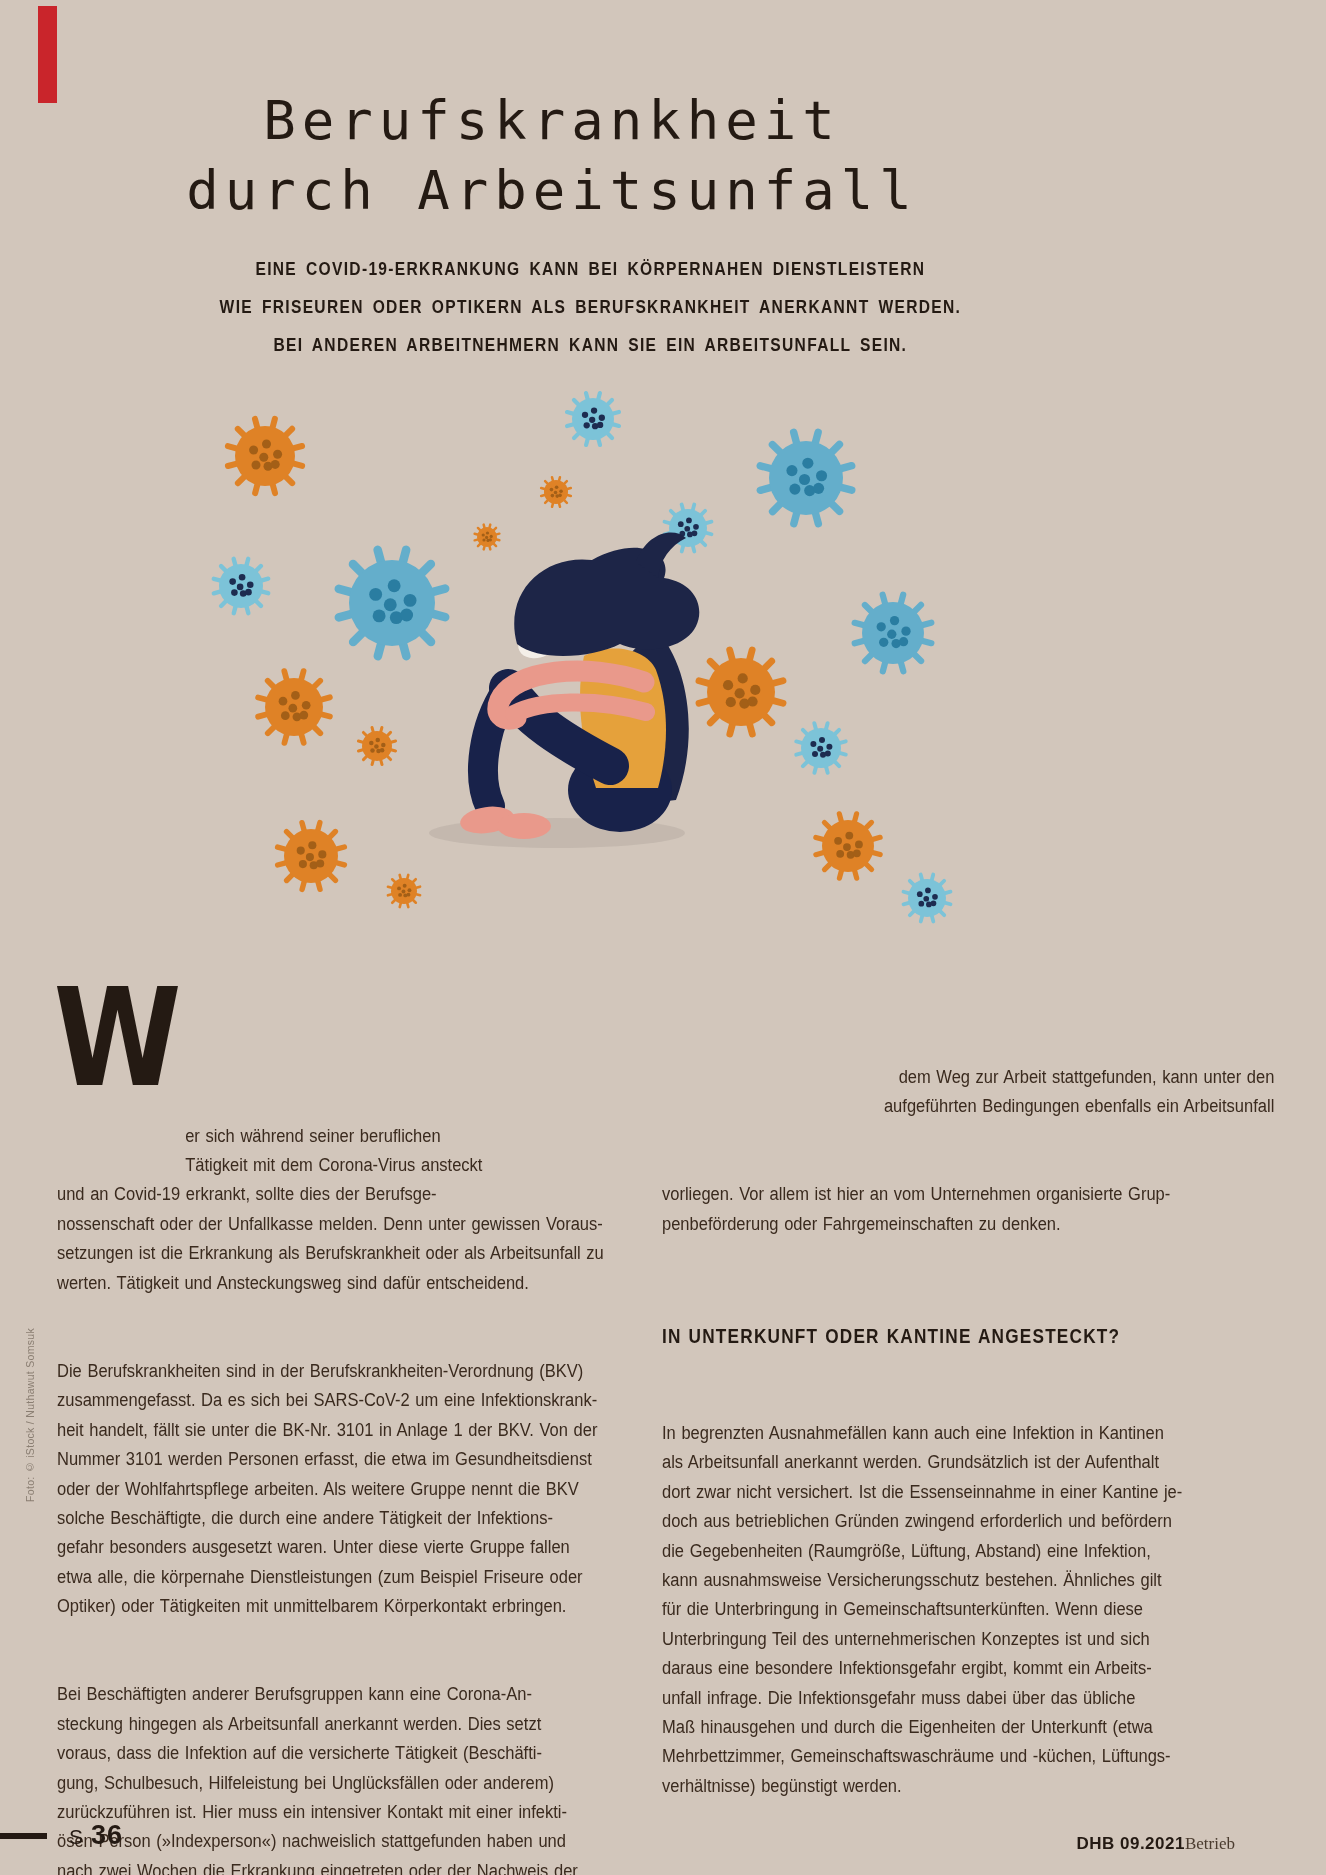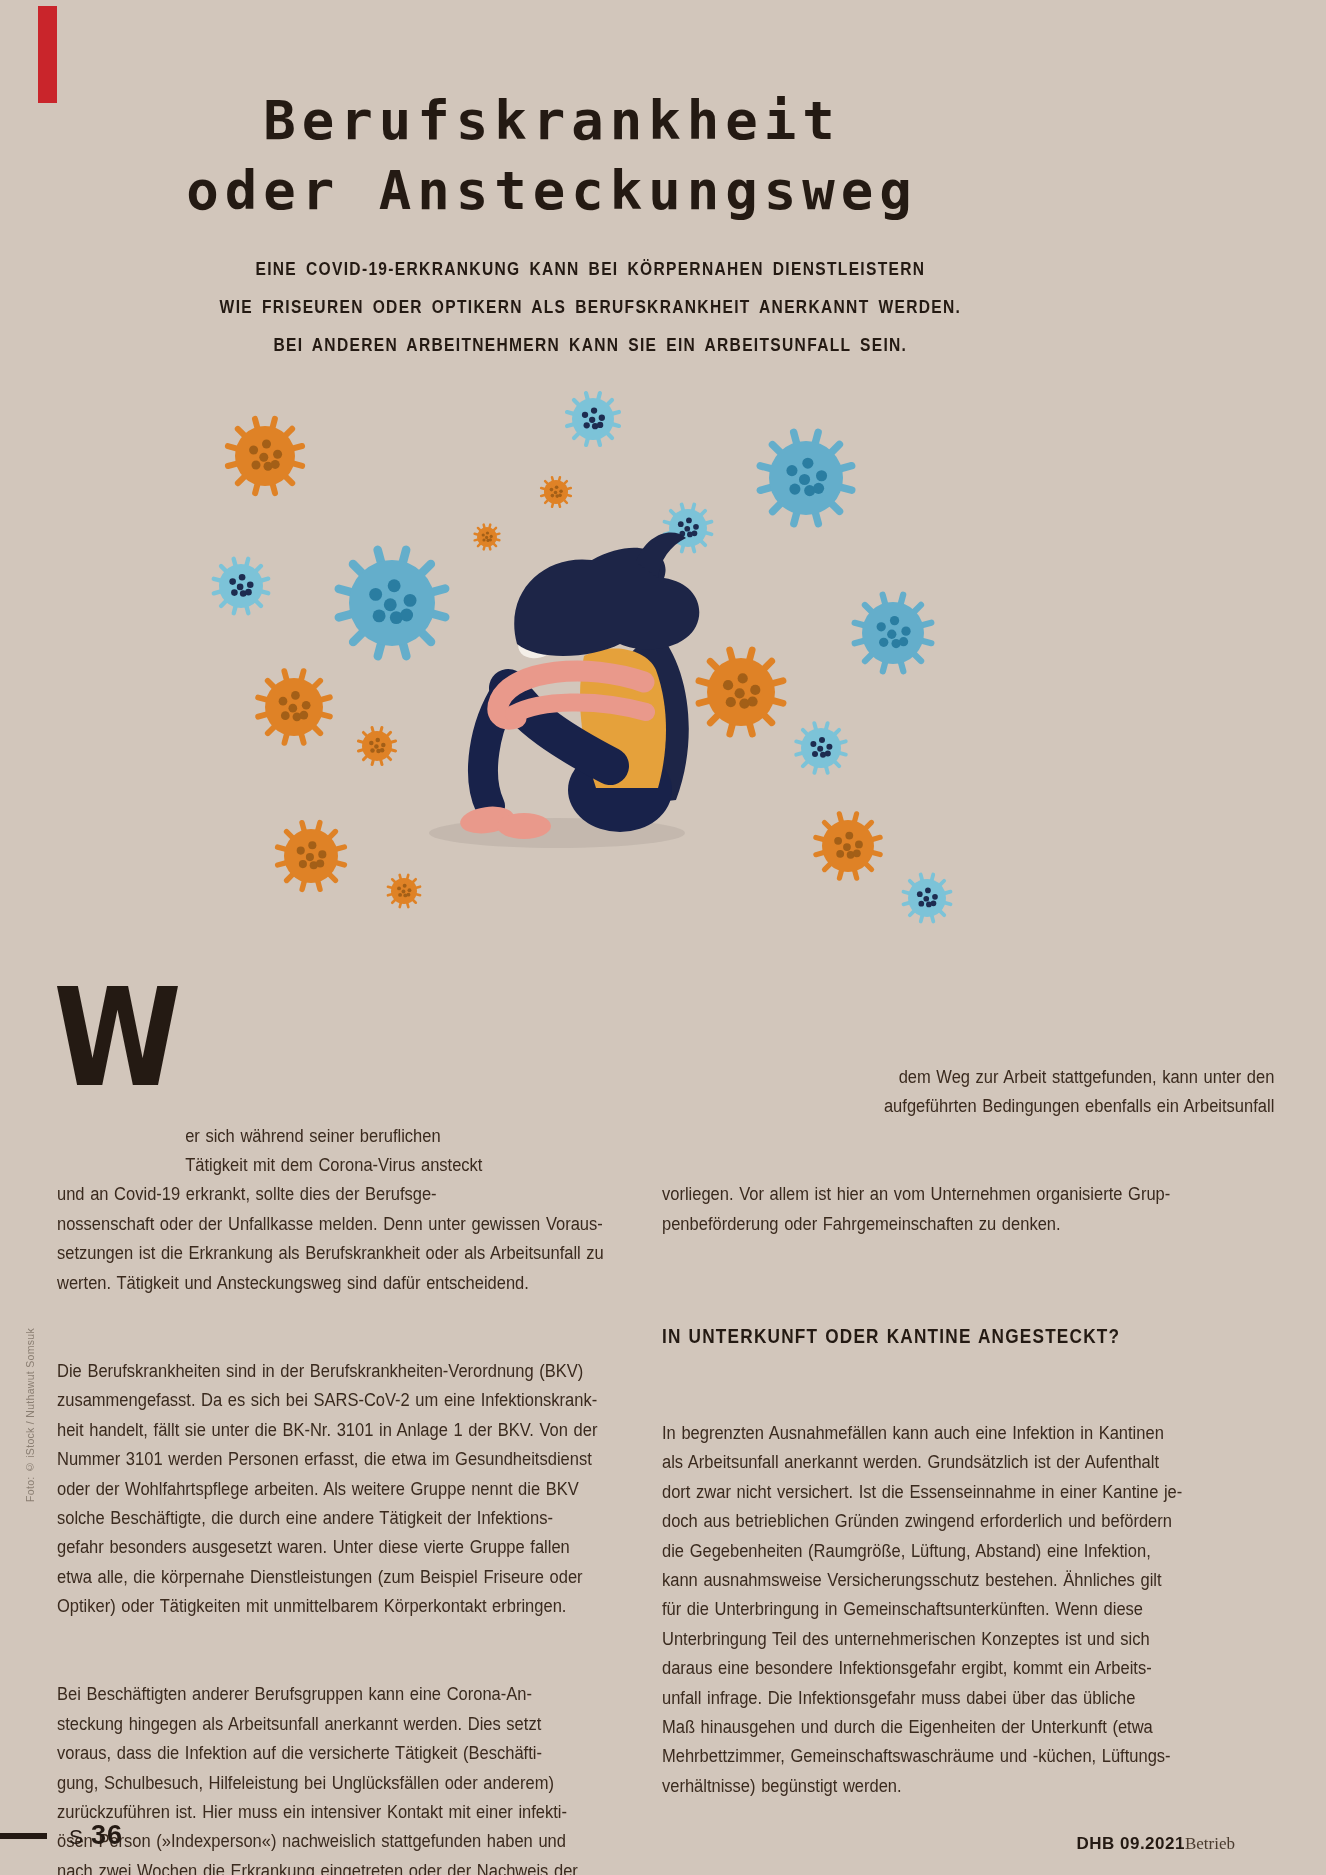--- a/index.html
+++ b/index.html
@@ -435,23 +435,23 @@
       <circle style="fill:var(--c-figure-skin)" cx="546" cy="630" r="24"></circle>
       <ellipse style="fill:var(--c-figure-mask)" cx="537" cy="644" rx="19" ry="14" transform="rotate(-14 537 644)"></ellipse>
       <path style="fill:var(--c-figure-hair)" d="M517,644 C503,592 544,554 592,560 C634,536 674,550 664,578 C704,584 708,622 686,638 C668,652 638,652 620,644 C592,658 540,662 517,644 Z"></path>
       <path style="fill:var(--c-figure-hair)" d="M636,562 C646,534 672,526 686,538 C670,546 660,560 658,578 Z"></path>
     </g>
   </svg>
 
   <div class="red-tab"></div>
 
   <header>
-    <h1 class="title" style="margin:0;font-weight:bold;">
+    <h1 class="title" style="margin:0;font-weight:normal;">
       <div>Berufskrankheit</div>
-      <div>oder Ansteckungsweg</div>
+      <div>durch Arbeitsunfall</div>
     </h1>
     <div class="standfirst">
       <div>EINE COVID-19-ERKRANKUNG KANN BEI KÖRPERNAHEN DIENSTLEISTERN</div>
       <div>WIE FRISEUREN ODER OPTIKERN ALS BERUFSKRANKHEIT ANERKANNT WERDEN.</div>
       <div>BEI ANDEREN ARBEITNEHMERN KANN SIE EIN ARBEITSUNFALL SEIN.</div>
     </div>
   </header>
 
   <main class="columns">
     <div class="col col-left">

